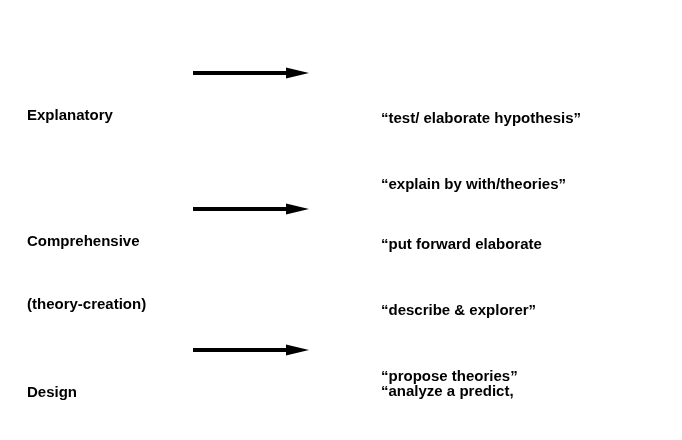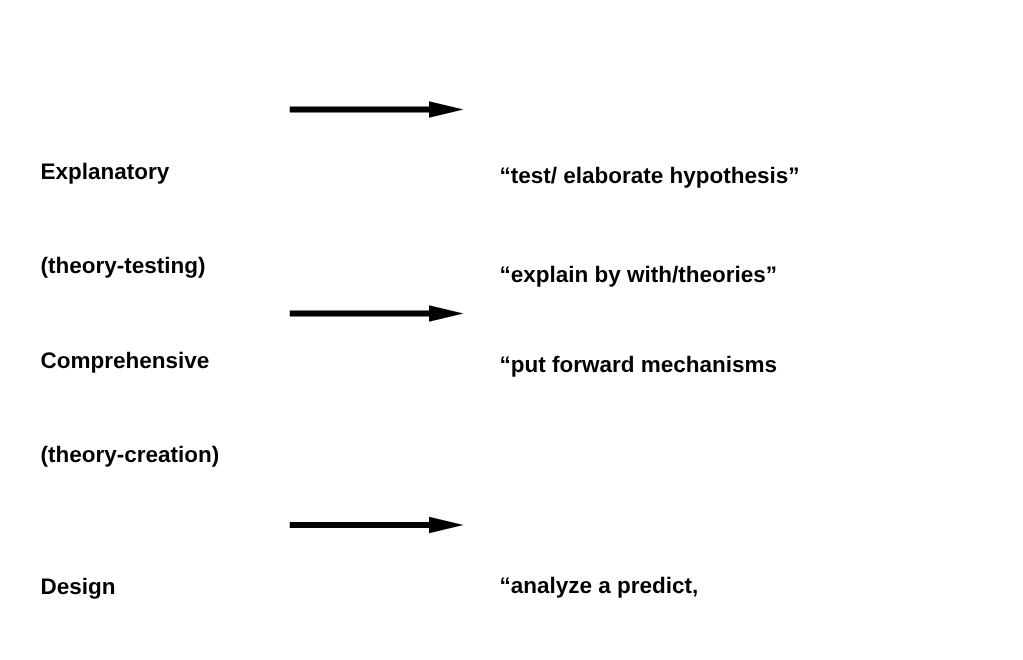--- a/index.html
+++ b/index.html
@@ -53,20 +53,21 @@
     left: 333px;
     font-size: 15px;
     font-weight: bold;
     line-height: 22px;
     white-space: pre;
     color: #000000;
   }
   .desc-line {
     display: block;
     white-space: pre;
+    margin-left: 48px;
   }
 
   
   .row-1 .category-label { top: 62px; }
   .row-1 .arrow          { top: 66px; }
   .row-1 .desc-block     { top: 63px; }
 
   .row-2 .category-label { top: 188px; }
   .row-2 .arrow          { top: 202px; }
   .row-2 .desc-block     { top: 189px; }
@@ -77,21 +78,20 @@
 </style>
 </head>
 <body>
 
 <div id="canvas">
 
   <div class="row row-1">
 
     <div class="category-label">
       <span class="cat-line">Explanatory</span>
-      <span class="cat-line">(theory-testing)</span>
     </div>
 
     <div class="arrow">
       <svg viewBox="0 0 116 14" xmlns="http://www.w3.org/2000/svg">
         <rect x="0" y="5" width="98" height="4" fill="#000000"></rect>
         <polygon points="93,1.5 116,7 93,12.5" fill="#000000"></polygon>
       </svg>
     </div>
 
     <div class="desc-block">
@@ -108,21 +108,23 @@
     </div>
 
     <div class="arrow">
       <svg viewBox="0 0 116 14" xmlns="http://www.w3.org/2000/svg">
         <rect x="0" y="5" width="98" height="4" fill="#000000"></rect>
         <polygon points="93,1.5 116,7 93,12.5" fill="#000000"></polygon>
       </svg>
     </div>
 
     <div class="desc-block">
-      <span class="desc-line">“put forward mechanisms</span>
+      <span class="desc-line">“put forward elaborate</span>
+      <span class="desc-line">“describe &amp; explorer”</span>
+      <span class="desc-line">“propose theories”</span>
     </div>
   </div>
 
   <div class="row row-3">
 
     <div class="category-label">
       <span class="cat-line">Design</span>
     </div>
 
     <div class="arrow">

